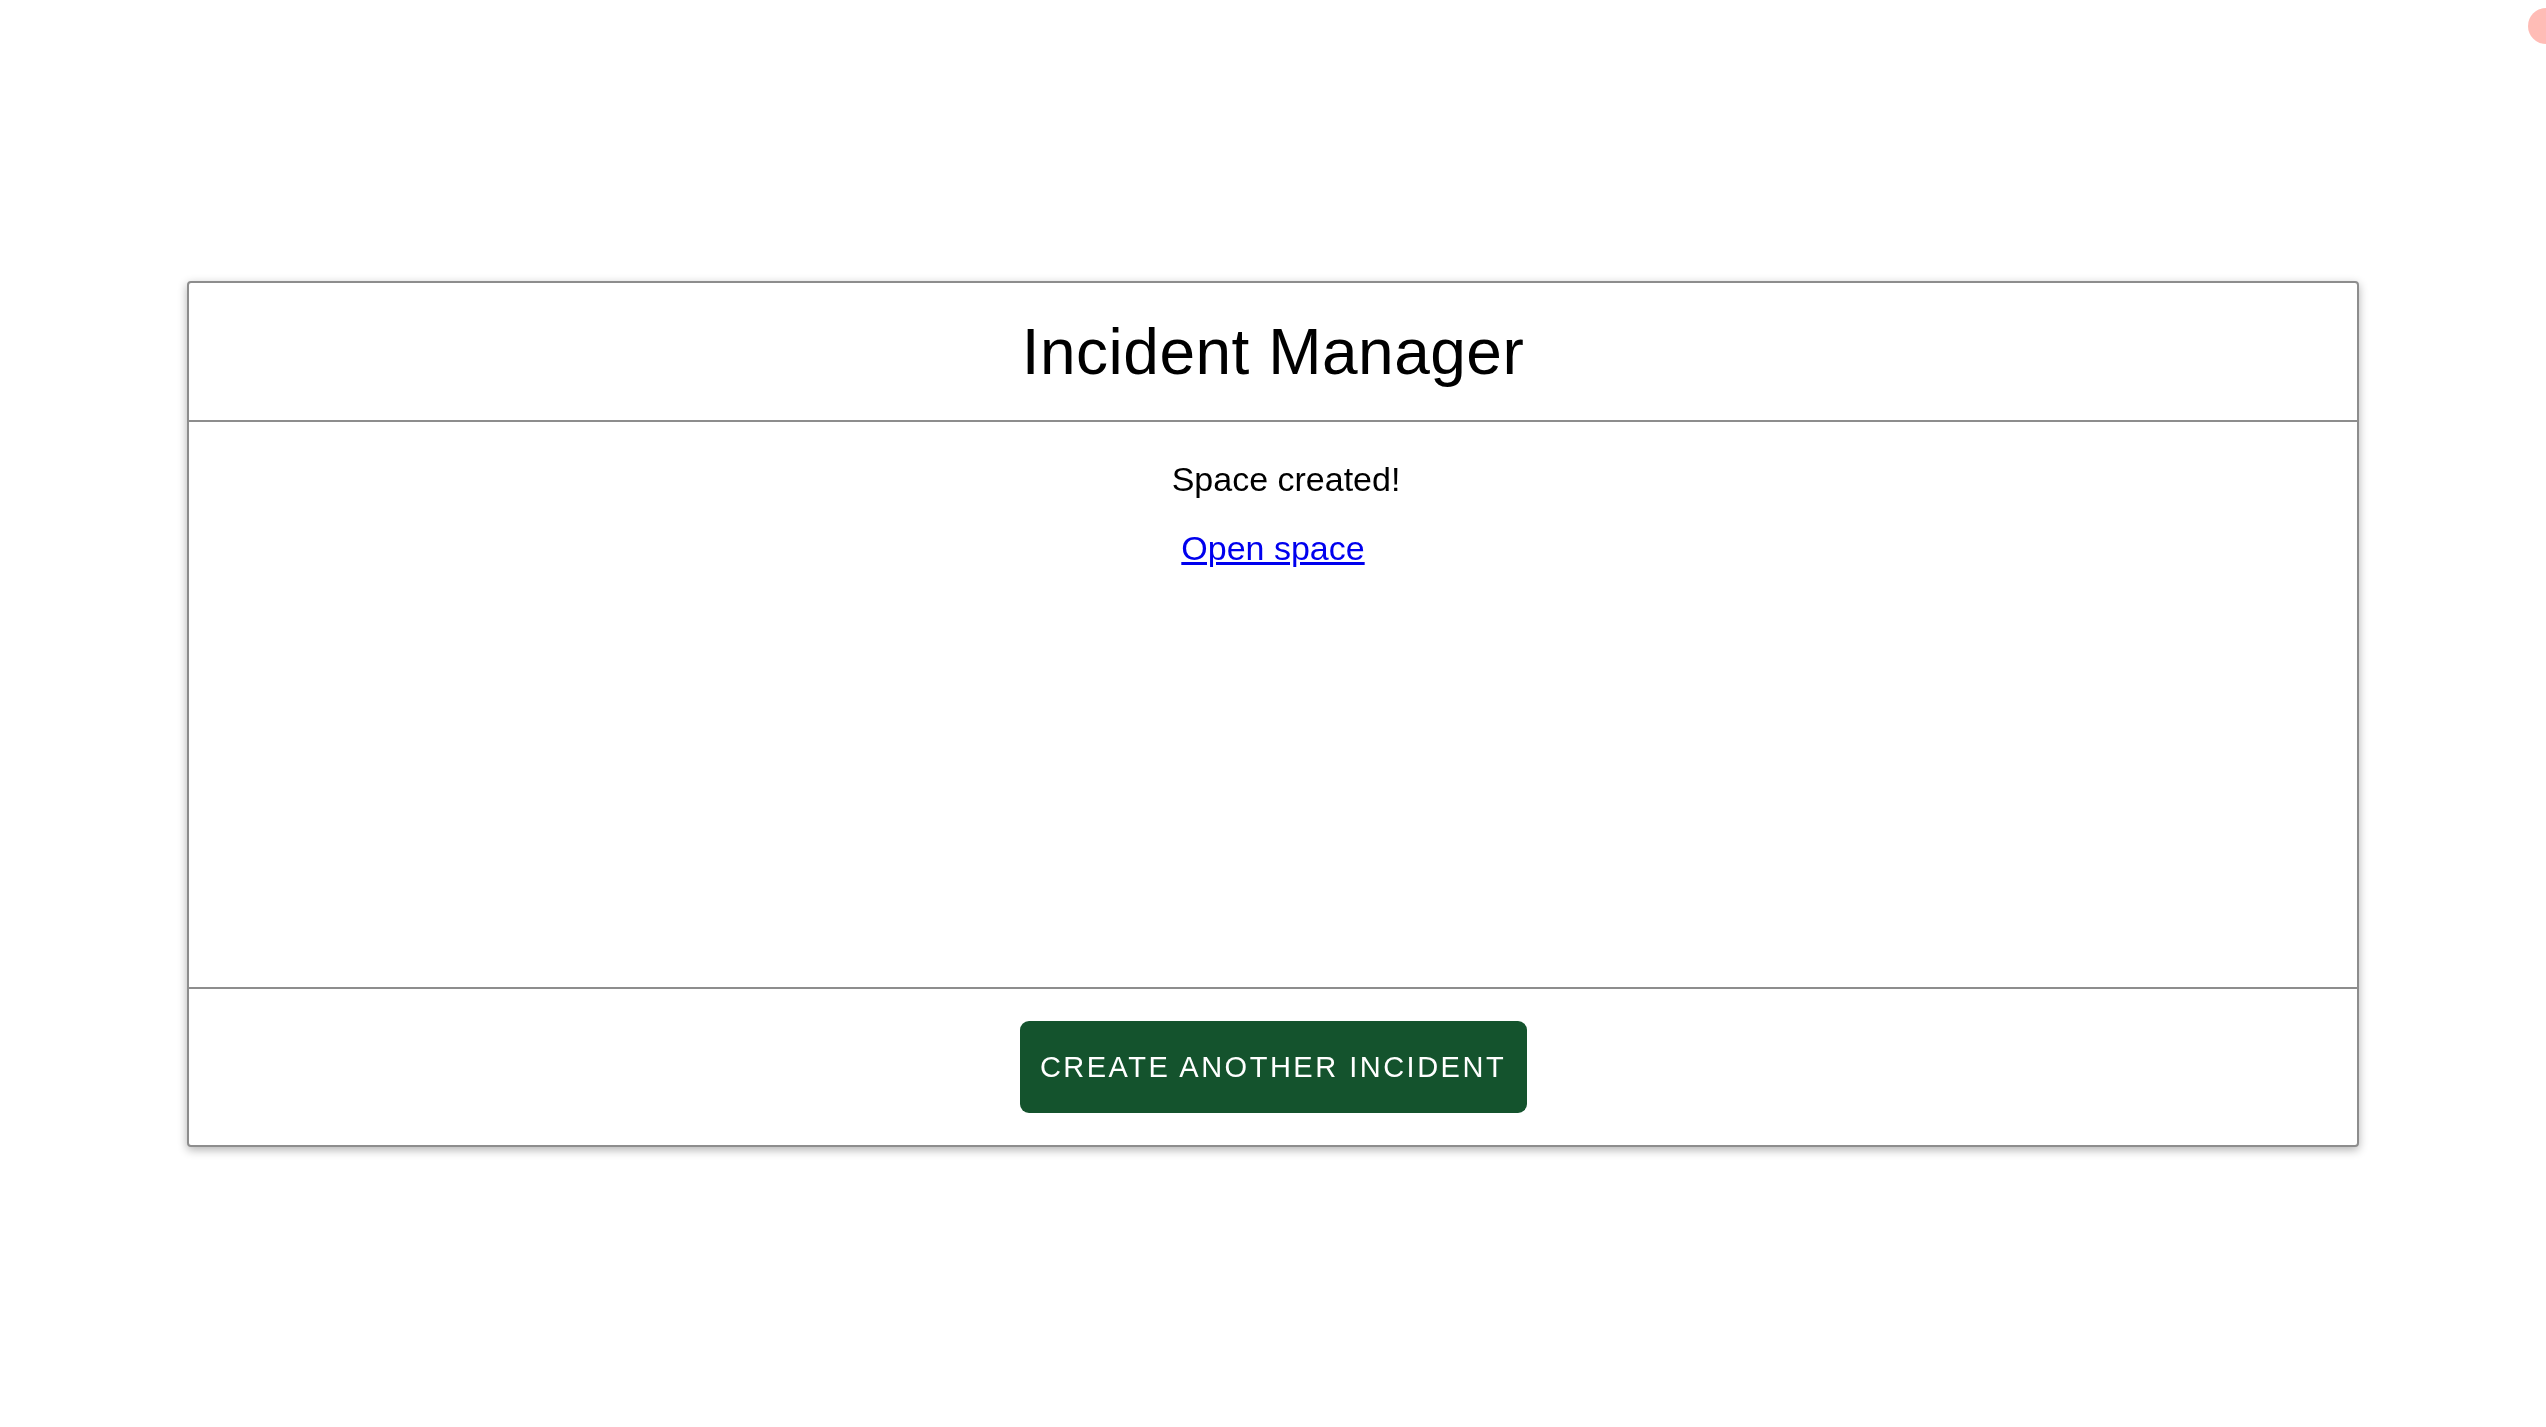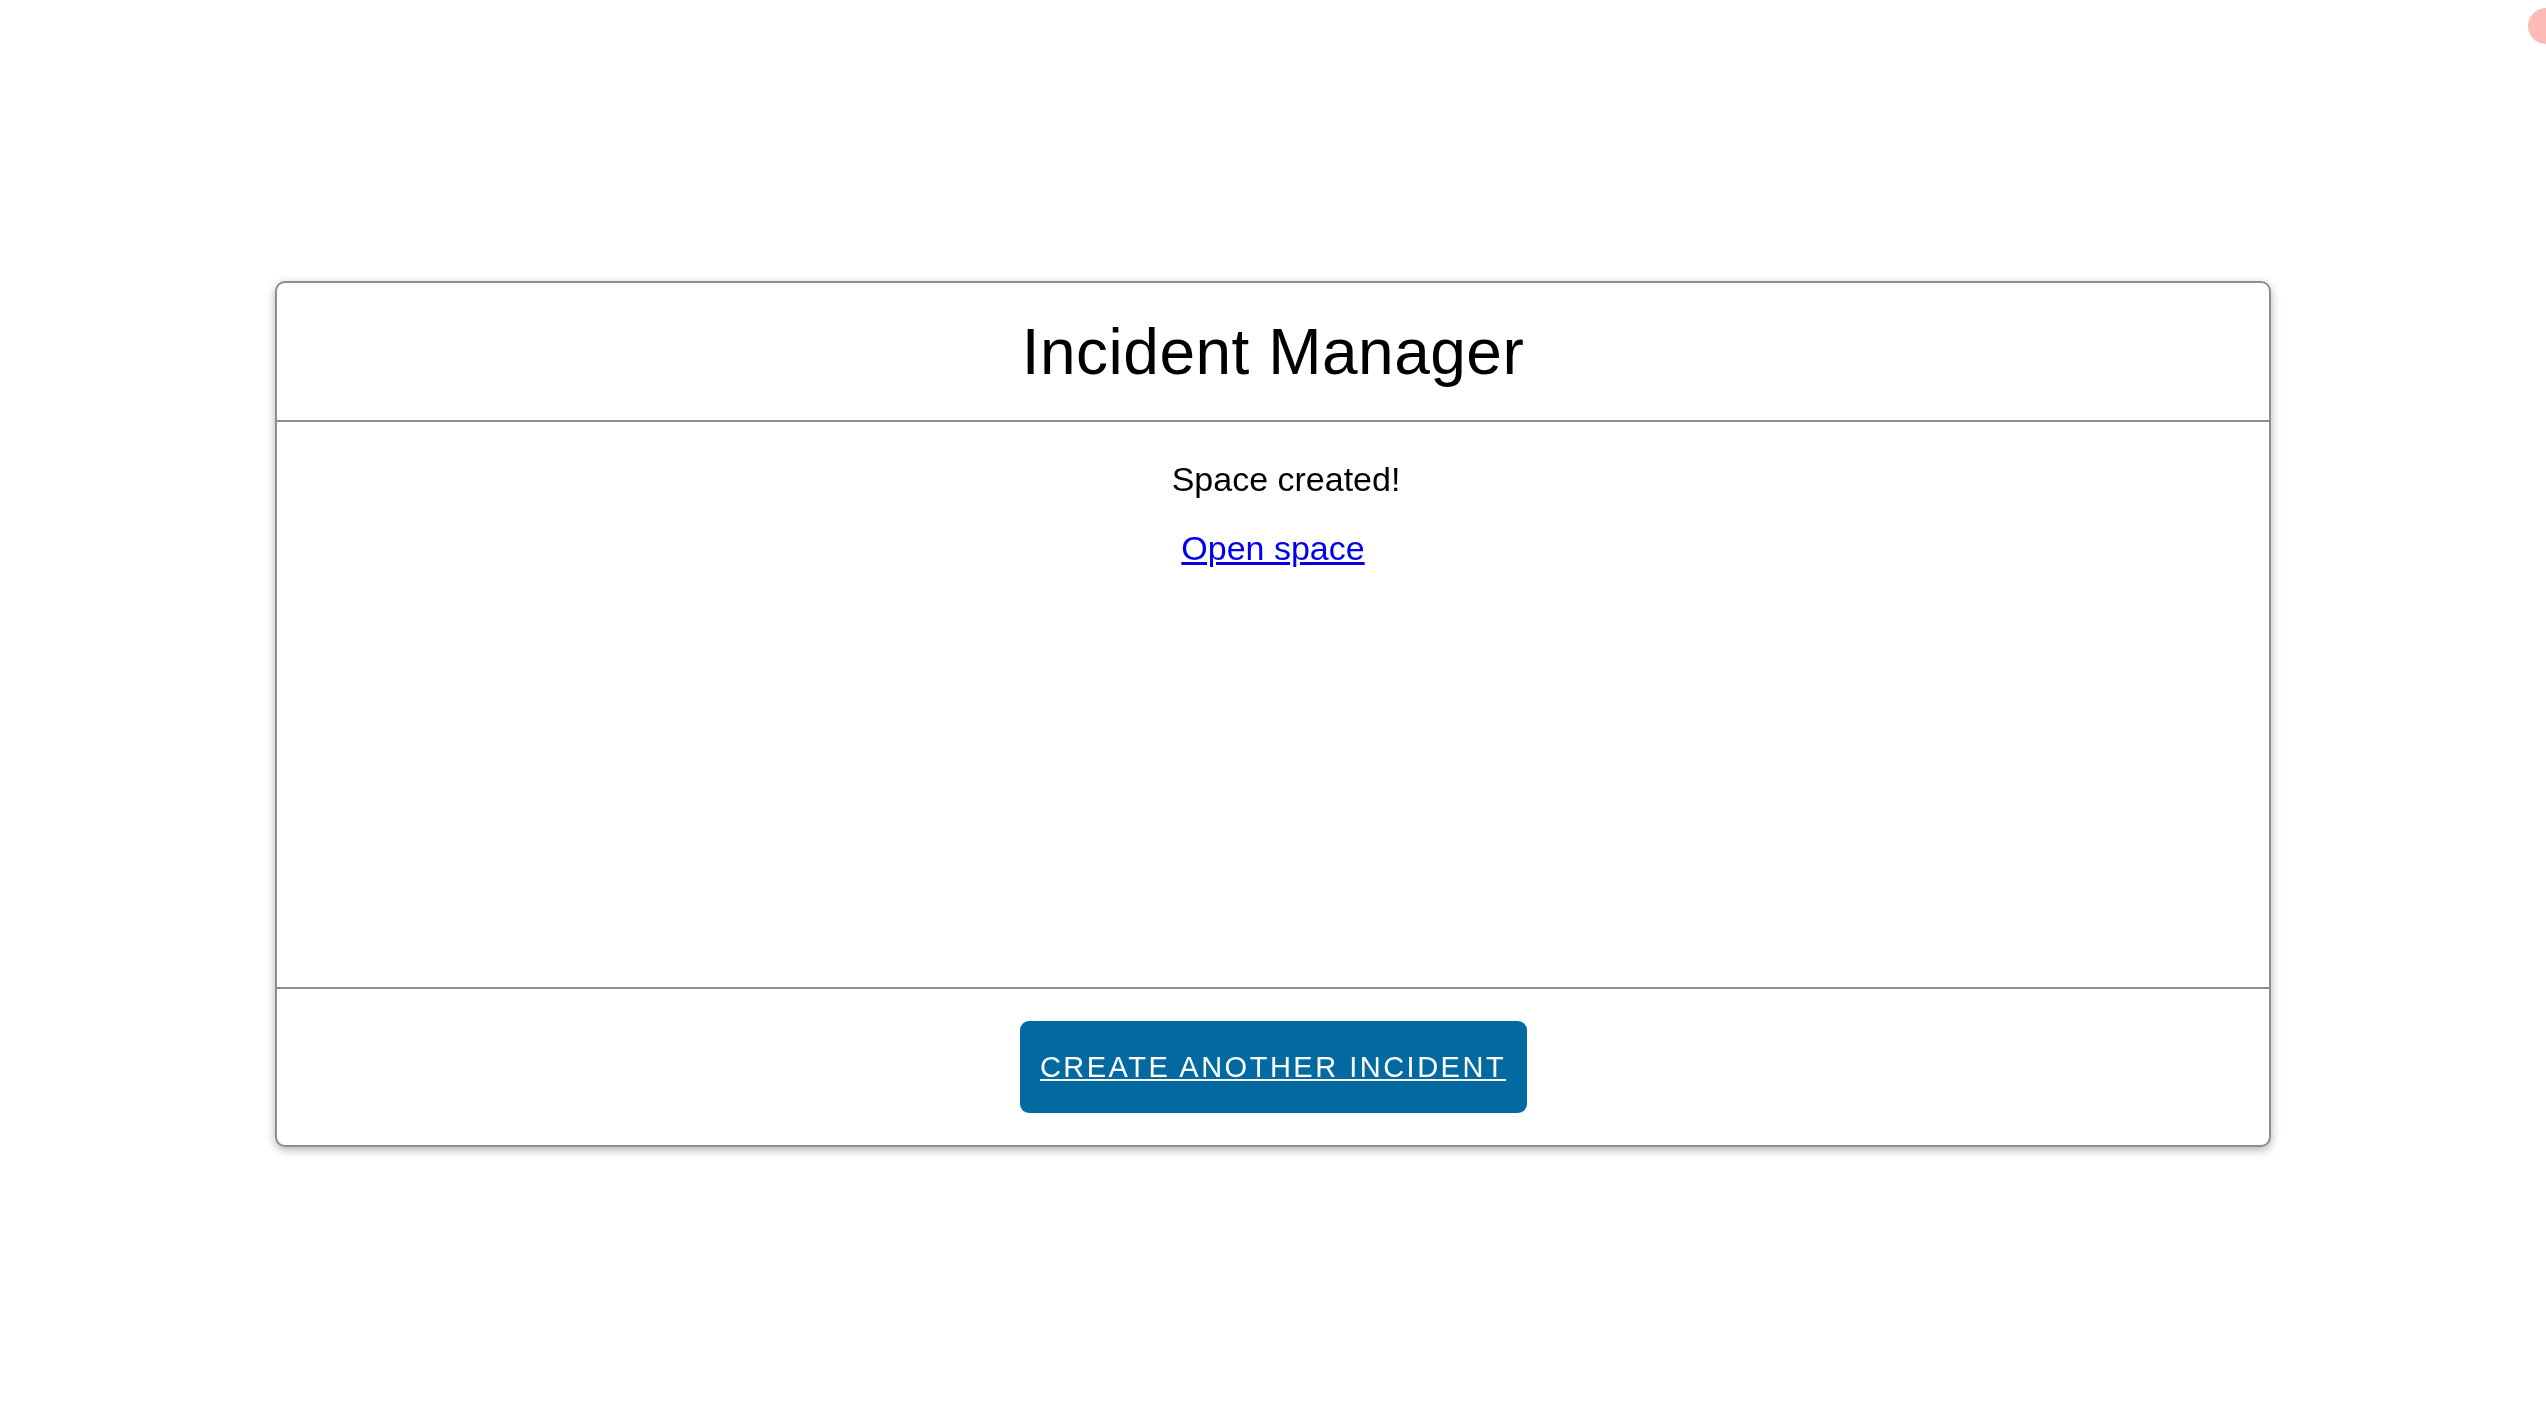--- a/index.html
+++ b/index.html
@@ -19,26 +19,26 @@
     position: absolute;
     top: 8px;
     right: -18px;
     width: 36px;
     height: 36px;
     border-radius: 50%;
     opacity: 0.45;
   }
   .card {
     box-sizing: border-box;
-    width: 1996px;
+    width: 2172px;
     height: 866px;
     margin: 281px auto 0 auto;
     background: #ffffff;
     border: 2px solid #8d8d8d;
-    border-radius: 10px;
+    border-radius: 4px;
     box-shadow: 0 3px 10px rgba(0,0,0,0.30);
     display: flex;
     flex-direction: column;
     overflow: hidden;
   }
   .card-header {
     height: 137px;
     flex: none;
     display: flex;
     align-items: center;
@@ -112,17 +112,17 @@
     <div class="divider"></div>
 
     <div class="card-body">
       <p class="status">Space created!</p>
       <a class="link" href="#" style="color: rgb(0, 0, 238);">Open space</a>
     </div>
 
     <div class="divider"></div>
 
     <div class="card-footer">
-      <button class="create-btn" style="background: #0369a1; text-decoration: underline;">CREATE ANOTHER INCIDENT</button>
+      <button class="create-btn" style="background: #14532d;">CREATE ANOTHER INCIDENT</button>
     </div>
 
   </div>
 </div>
 
 </body></html>

